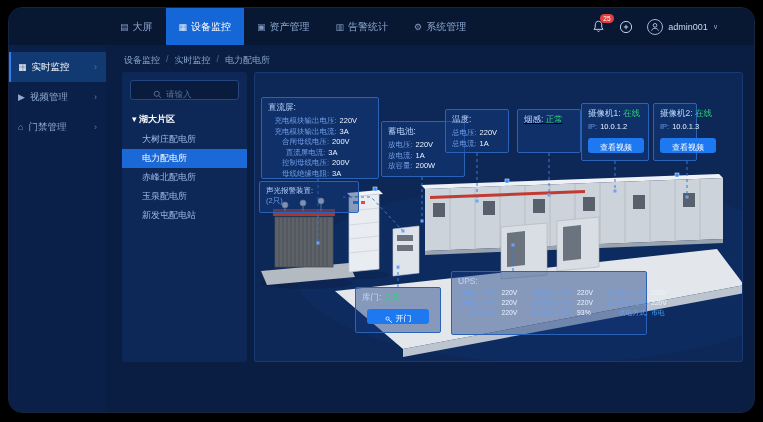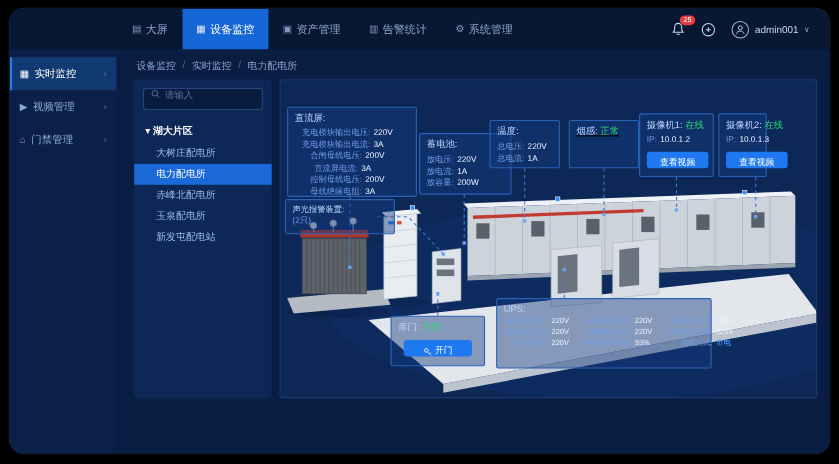--- a/index.html
+++ b/index.html
@@ -8,21 +8,21 @@
   .win { position:absolute; left:8px; top:7px; width:747px; height:406px;
     border-radius:14px; overflow:hidden; border:1px solid #16243f;
     background:linear-gradient(180deg,#0a1a3a 0%,#0a1e46 45%,#091b3e 100%); }
 
   
   .nav { height:37px; background:#081732; display:flex; align-items:stretch; padding-left:98px; }
   .nav-item { display:flex; align-items:center; gap:4px; padding:0 13px;
     font-size:10px; color:#8ba6cd; cursor:pointer; white-space:nowrap; }
   .nav-item.active { background:#1566d6; color:#fff; }
   .nav-ico { font-size:9px; opacity:.9; }
-  .nav-right { margin-left:auto; display:flex; align-items:center; gap:14px; padding-right:18px; }
+  .nav-right { margin-left:auto; display:flex; align-items:center; gap:14px; padding-right:36px; }
   .bell-wrap { position:relative; display:flex; cursor:pointer; }
   .badge { position:absolute; top:-6px; left:8px; background:#e53e3e; color:#fff;
     font-size:6.5px; line-height:9px; padding:0 3px; border-radius:5px; }
   .round-btn { display:flex; cursor:pointer; }
   .user { display:flex; align-items:center; gap:5px; color:#c9daf2; font-size:9px; cursor:pointer; }
   .avatar { width:16px; height:16px; border-radius:50%; border:1px solid #9fb6d8;
     display:flex; align-items:center; justify-content:center; }
   .chev { font-size:7px; color:#8ba6cd; }
 
   
@@ -35,21 +35,21 @@
 
   
   .content { position:absolute; left:97px; top:37px; right:0; bottom:0; background:#0a1d42; }
   .crumbs { position:absolute; left:18px; top:9px; font-size:9px; color:#8aa6cc; display:flex; gap:6px; }
   .crumbs .sep { color:#536d96; }
 
   
   .tree { position:absolute; left:16px; top:27px; width:125px; height:290px;
     background:#0d2857; border-radius:3px; padding-top:8px; }
   .search { margin:0 8px 10px; height:20px; background:#0a1c3e; border:1px solid #23477e;
-    border-radius:3px; display:flex; align-items:flex-start; gap:4px; padding:0 6px; }
+    border-radius:3px; display:flex; align-items:flex-end; gap:4px; padding:0 22px; }
   .search input { flex:1; min-width:0; background:transparent; border:0; outline:none;
     color:#cfe0f5; font-size:8.5px; font-family:inherit; }
   .search input::placeholder { color:#56749f; }
   .tree-root { padding:3px 10px 4px; font-size:9px; color:#fff; font-weight:bold; white-space:nowrap; }
   .tree-item { height:19px; line-height:19px; padding-left:20px; font-size:9px;
     color:#9cb8e4; cursor:pointer; white-space:nowrap; }
   .tree-item.selected { background:#1b69d8; color:#fff; }
 
   
   .main { position:absolute; left:148px; top:27px; width:489px; height:290px;

